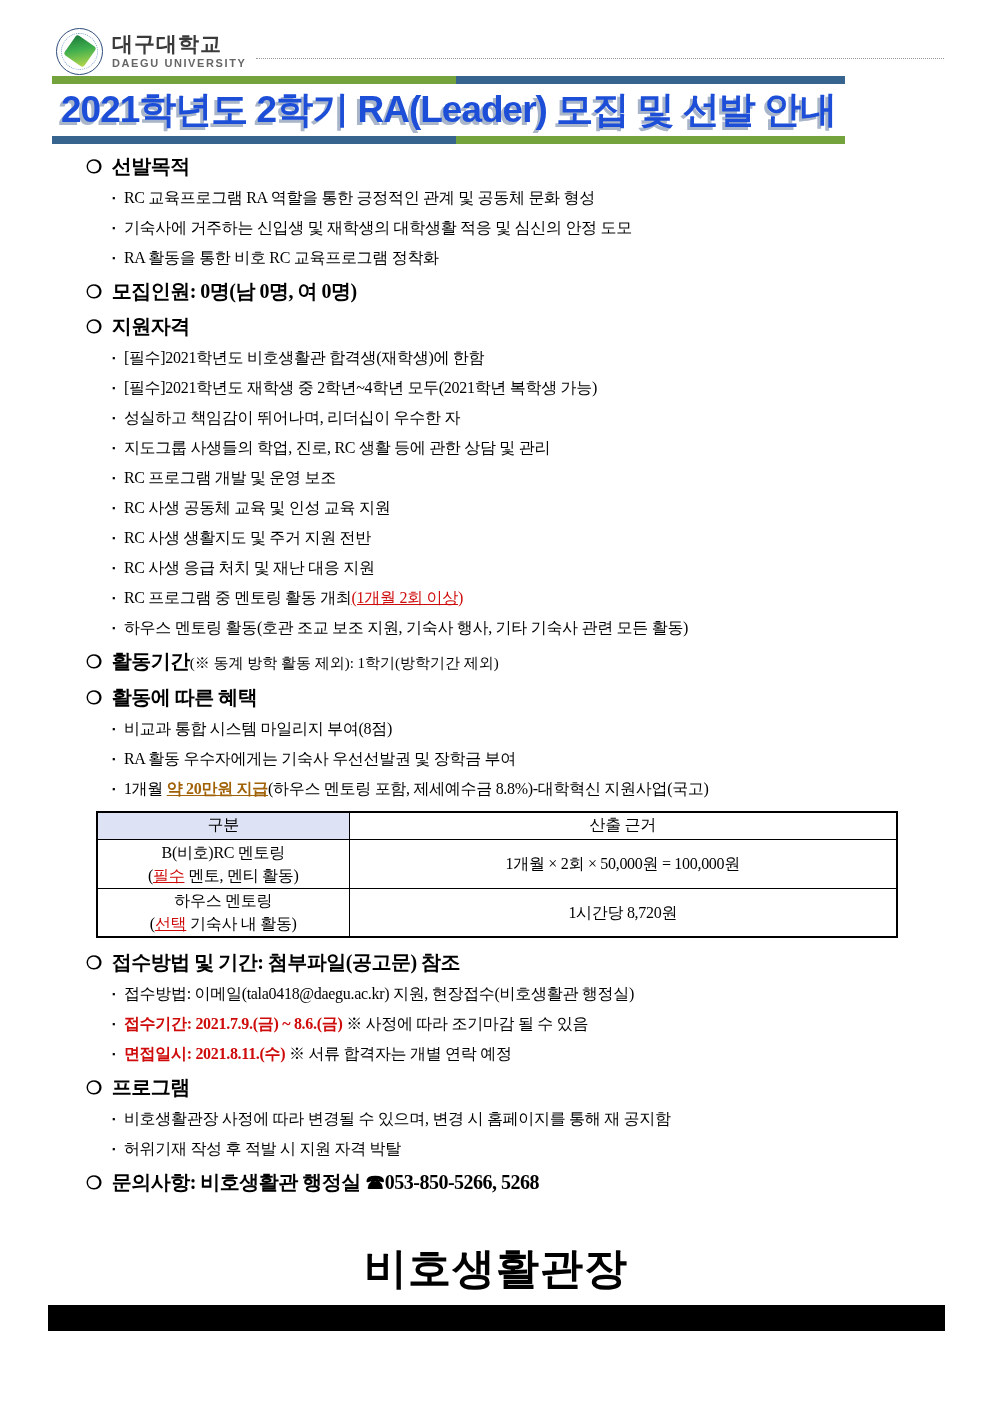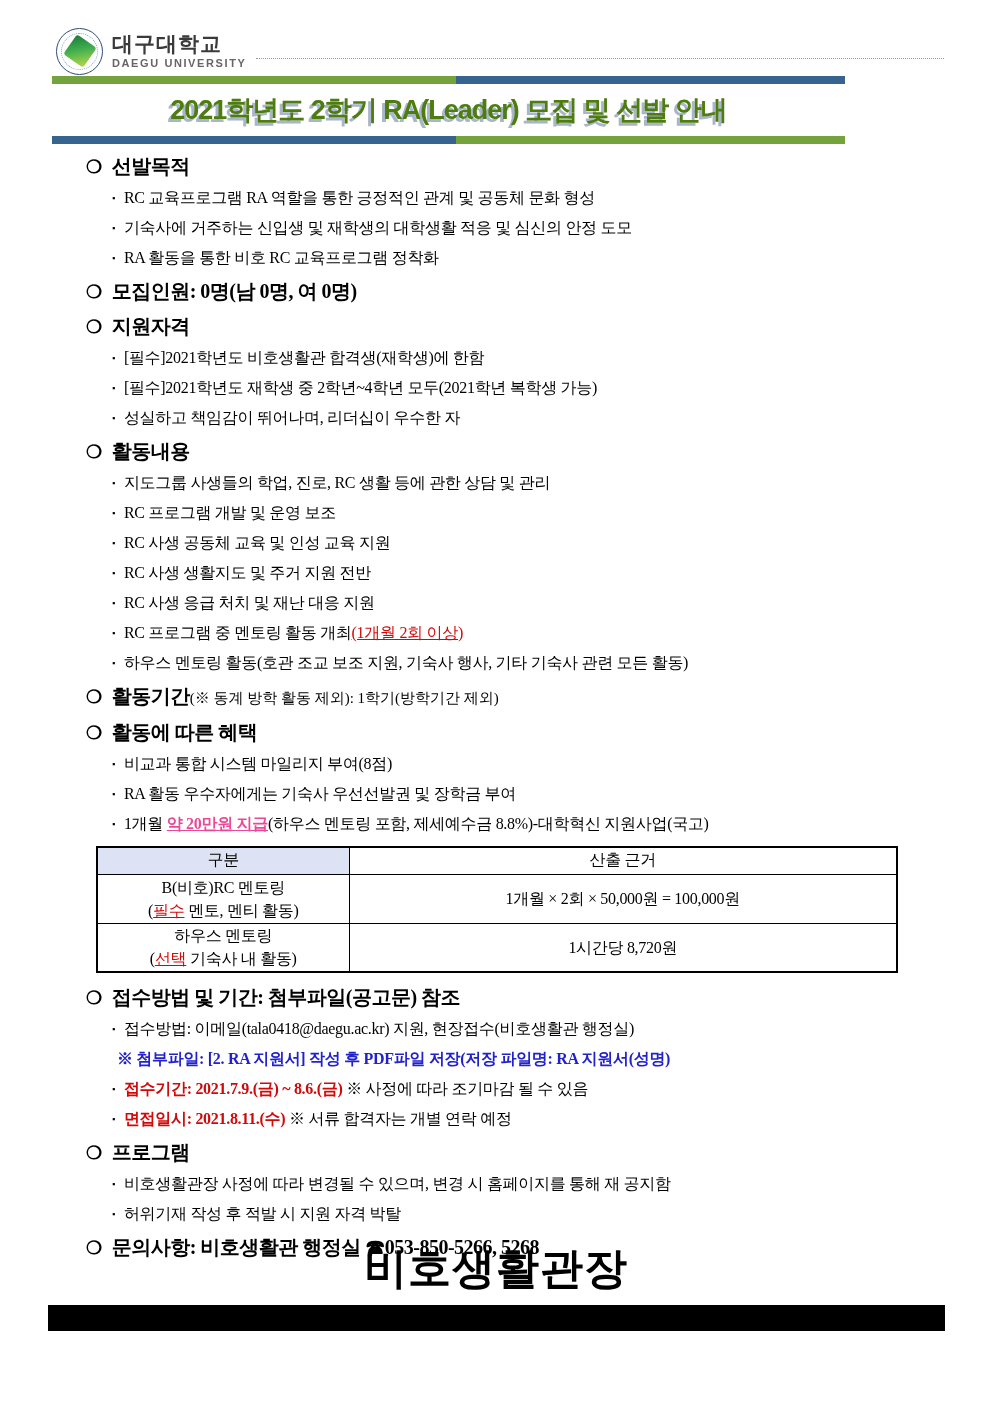--- a/index.html
+++ b/index.html
@@ -28,36 +28,36 @@
   .dotline { flex:1 1 auto; border-bottom:1px dotted #9a9a9a; height:1px;
     align-self:center; margin:14px 0 0 10px; }
   
   .bar { position:absolute; left:52px; width:793px; height:8px; display:flex; }
   .bar-top { top:76px; }
   .bar-bottom { top:136px; }
   .seg { height:100%; }
   .banner-title { position:absolute; top:84px; left:52px; width:793px; height:52px;
     display:flex; align-items:center; justify-content:center;
     font-family:"Liberation Sans","DejaVu Sans",sans-serif; font-weight:800;
-    font-size:27px; letter-spacing:-1px; color:#4d7c0f;
+    font-size:37px; letter-spacing:-1px; color:#1d4ed8;
     text-shadow:-3px 3px 0 #a9b5c9; white-space:nowrap; }
   
   .content { position:absolute; top:148px; left:46px; right:46px; }
   .sec-h { font-size:20px; font-weight:bold; line-height:32px; padding-left:40px;
     margin-top:2px; letter-spacing:-0.5px; }
   .sec-h .mk { font-weight:bold; font-size:18px; margin-right:10px; }
   .sec-h .sub { font-size:15px; font-weight:normal; letter-spacing:0; }
   .item { font-size:16px; line-height:29px; padding-left:66px; letter-spacing:-0.3px;
     white-space:nowrap; }
   .item .bm { font-size:9px; vertical-align:2px; margin-right:9px; }
   .item .bm.hidden { visibility:hidden; margin-right:2px; }
   .red-u { color:#cf0a0a; text-decoration:underline; }
   .red-b { color:#cf0a0a; font-weight:bold; }
   .blue-b { color:#2222cc; font-weight:bold; }
-  .blue-bu { color:#ec4899; font-weight:bold; text-decoration:underline;text-align:center; }
+  .blue-bu { color:#a16207; font-weight:bold; text-decoration:underline;text-align:center; }
   
   table.calc { border-collapse:collapse; margin:7px 0 8px 50px; width:802px;
     border:2px solid #000; table-layout:fixed; }
   table.calc td { border:1px solid #000; font-size:16px; text-align:center;
     letter-spacing:-0.3px; }
   .col-label { width:252px; }
   tr.hdr td { height:27px; }
   td.shaded { background:#dde3f4; }
   tr.body td { height:49px; line-height:23px; }
   
@@ -100,21 +100,20 @@
     <div class="item"><span class="bm">▪</span><span>기숙사에 거주하는 신입생 및 재학생의 대학생활 적응 및 심신의 안정 도모</span></div>
     <div class="item"><span class="bm">▪</span><span>RA 활동을 통한 비호 RC 교육프로그램 정착화</span></div>
 
     <div class="sec-h"><span class="mk">❍</span><span>모집인원: 0명(남 0명, 여 0명)</span></div>
 
     <div class="sec-h"><span class="mk">❍</span><span>지원자격</span></div>
     <div class="item"><span class="bm">▪</span><span>[필수]2021학년도 비호생활관 합격생(재학생)에 한함</span></div>
     <div class="item"><span class="bm">▪</span><span>[필수]2021학년도 재학생 중 2학년~4학년 모두(2021학년 복학생 가능)</span></div>
     <div class="item"><span class="bm">▪</span><span>성실하고 책임감이 뛰어나며, 리더십이 우수한 자</span></div>
 
-    <div class="sec-h"><span class="mk">❍</span><span>활동내용</span></div>
     <div class="item"><span class="bm">▪</span><span>지도그룹 사생들의 학업, 진로, RC 생활 등에 관한 상담 및 관리</span></div>
     <div class="item"><span class="bm">▪</span><span>RC 프로그램 개발 및 운영 보조</span></div>
     <div class="item"><span class="bm">▪</span><span>RC 사생 공동체 교육 및 인성 교육 지원</span></div>
     <div class="item"><span class="bm">▪</span><span>RC 사생 생활지도 및 주거 지원 전반</span></div>
     <div class="item"><span class="bm">▪</span><span>RC 사생 응급 처치 및 재난 대응 지원</span></div>
     <div class="item"><span class="bm">▪</span><span>RC 프로그램 중 멘토링 활동 개최</span><span class="red-u">(1개월 2회 이상)</span></div>
     <div class="item"><span class="bm">▪</span><span>하우스 멘토링 활동(호관 조교 보조 지원, 기숙사 행사, 기타 기숙사 관련 모든 활동)</span></div>
 
     <div class="sec-h"><span class="mk">❍</span><span>활동기간</span><span class="sub">(※ 동계 방학 활동 제외): 1학기(방학기간 제외)</span></div>
 
@@ -141,21 +140,20 @@
           <span>하우스 멘토링</span><br>
           <span>(</span><span class="red-u">선택</span><span> 기숙사 내 활동)</span>
         </td>
         <td>1시간당 8,720원</td>
       </tr>
     </tbody>
       </table>
 
     <div class="sec-h"><span class="mk">❍</span><span>접수방법 및 기간: 첨부파일(공고문) 참조</span></div>
     <div class="item"><span class="bm">▪</span><span>접수방법: 이메일(tala0418@daegu.ac.kr) 지원, 현장접수(비호생활관 행정실)</span></div>
-    <div class="item"><span class="bm hidden">▪</span><span class="blue-b">※ 첨부파일: [2. RA 지원서] 작성 후 PDF파일 저장(저장 파일명: RA 지원서(성명)</span></div>
     <div class="item"><span class="bm">▪</span><span class="red-b">접수기간: 2021.7.9.(금) ~ 8.6.(금)</span><span> ※ 사정에 따라 조기마감 될 수 있음</span></div>
     <div class="item"><span class="bm">▪</span><span class="red-b">면접일시: 2021.8.11.(수)</span><span> ※ 서류 합격자는 개별 연락 예정</span></div>
 
     <div class="sec-h"><span class="mk">❍</span><span>프로그램</span></div>
     <div class="item"><span class="bm">▪</span><span>비호생활관장 사정에 따라 변경될 수 있으며, 변경 시 홈페이지를 통해 재 공지함</span></div>
     <div class="item"><span class="bm">▪</span><span>허위기재 작성 후 적발 시 지원 자격 박탈</span></div>
 
     <div class="sec-h"><span class="mk">❍</span><span>문의사항: 비호생활관 행정실 ☎053-850-5266, 5268</span></div>
 
   </div>

